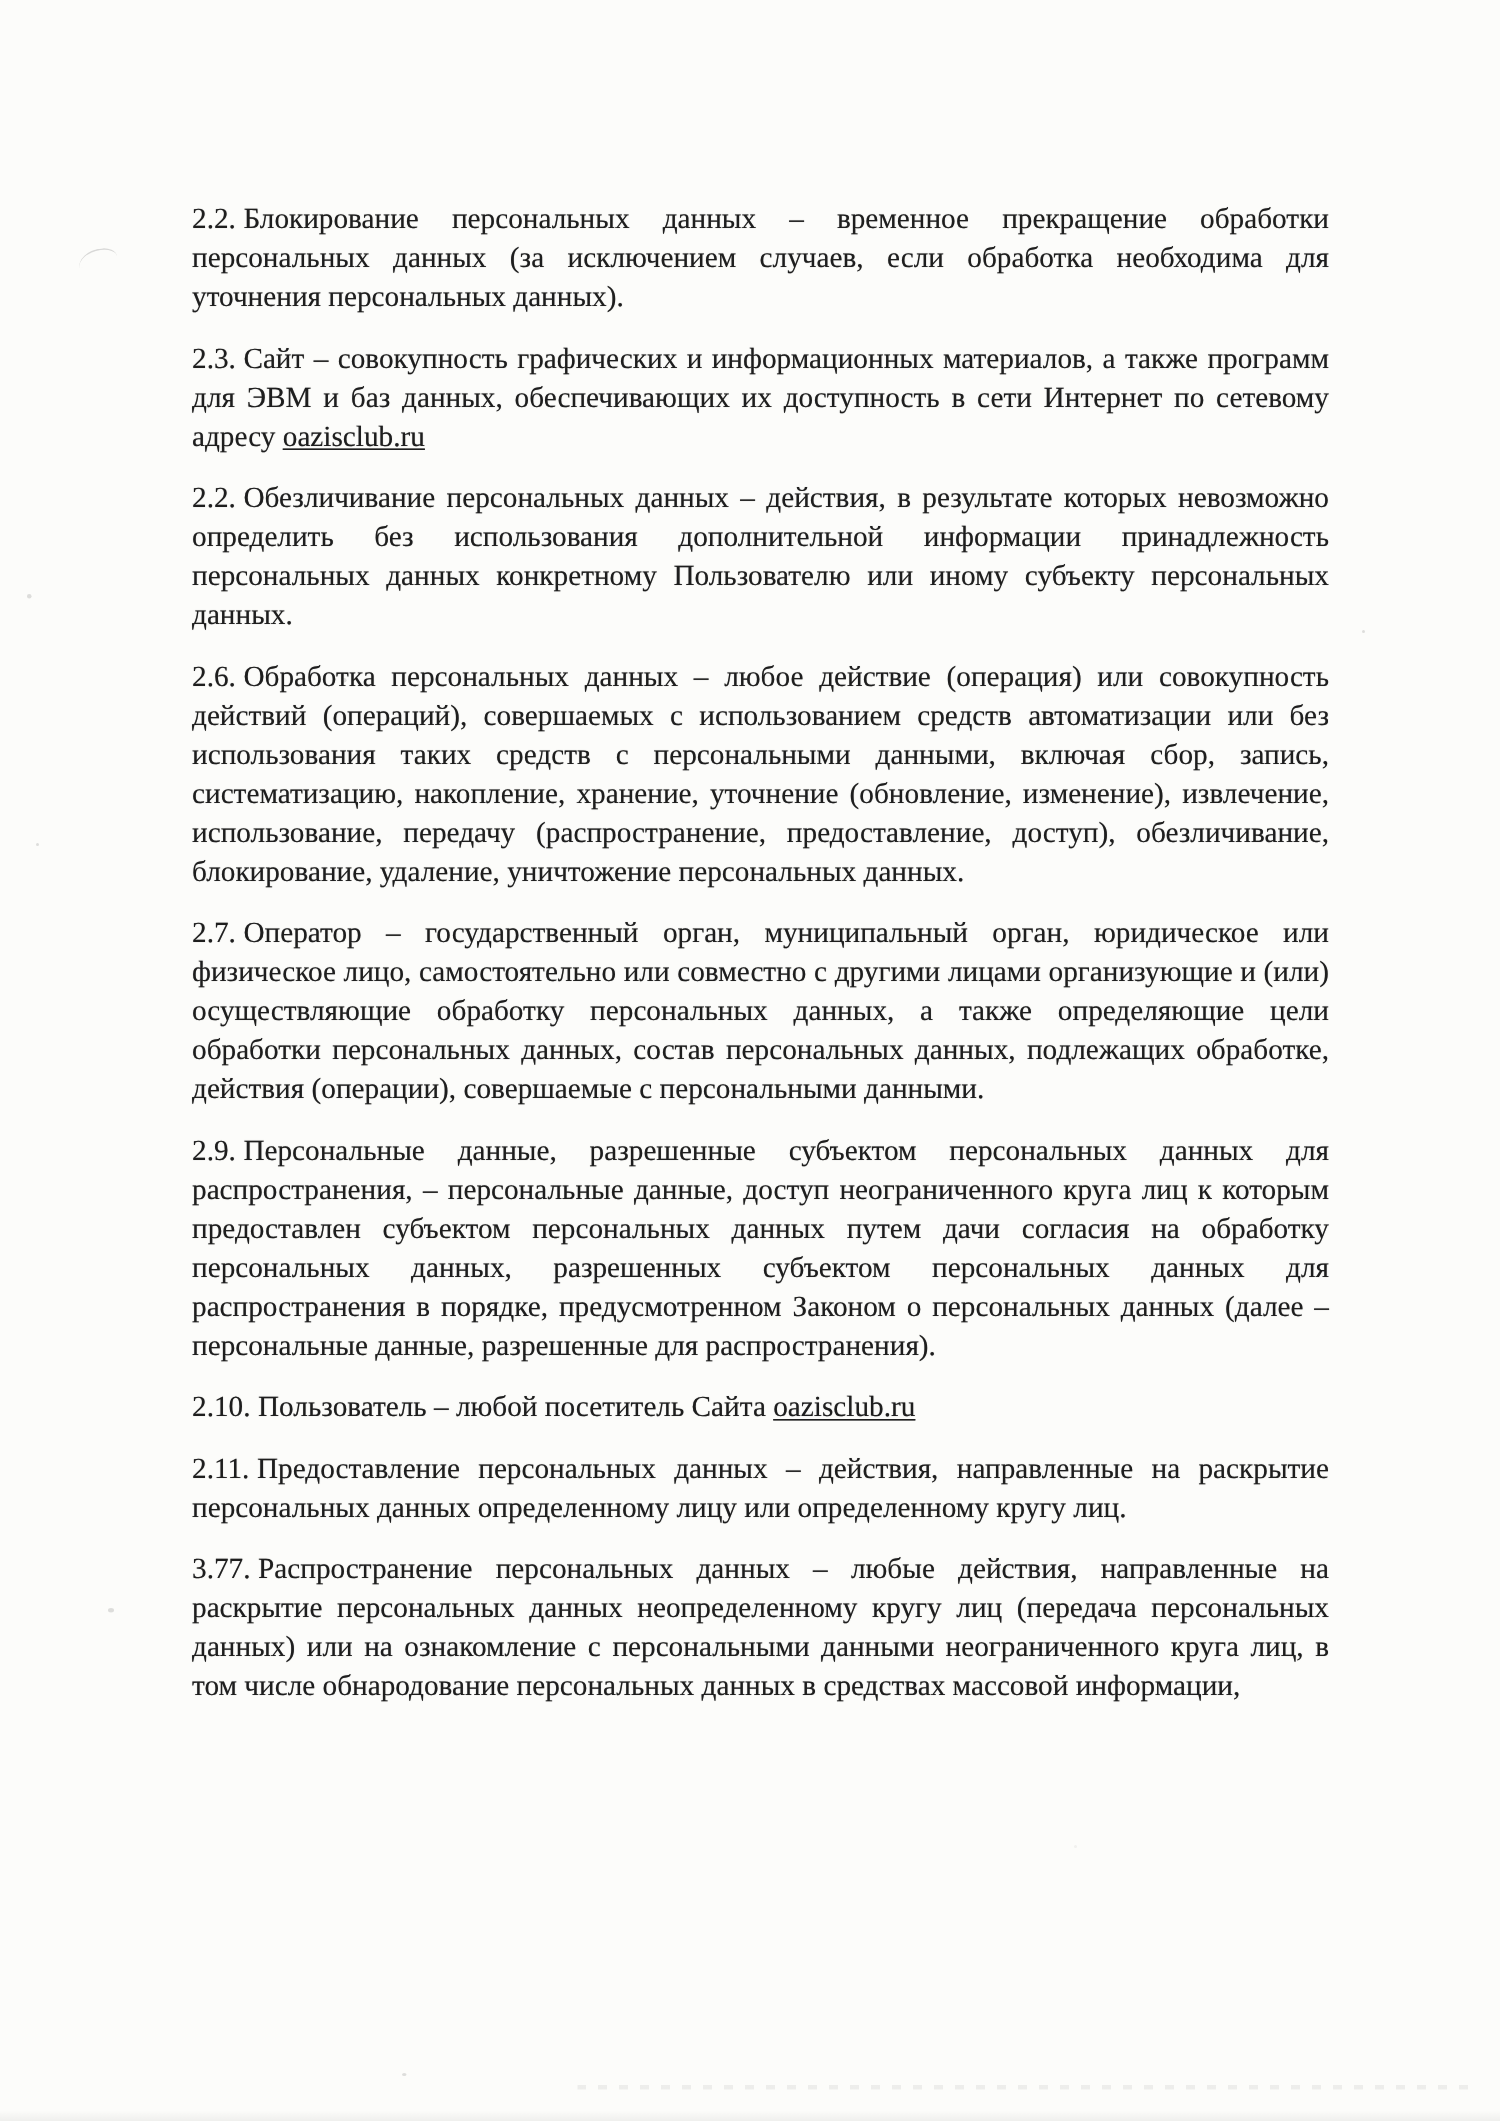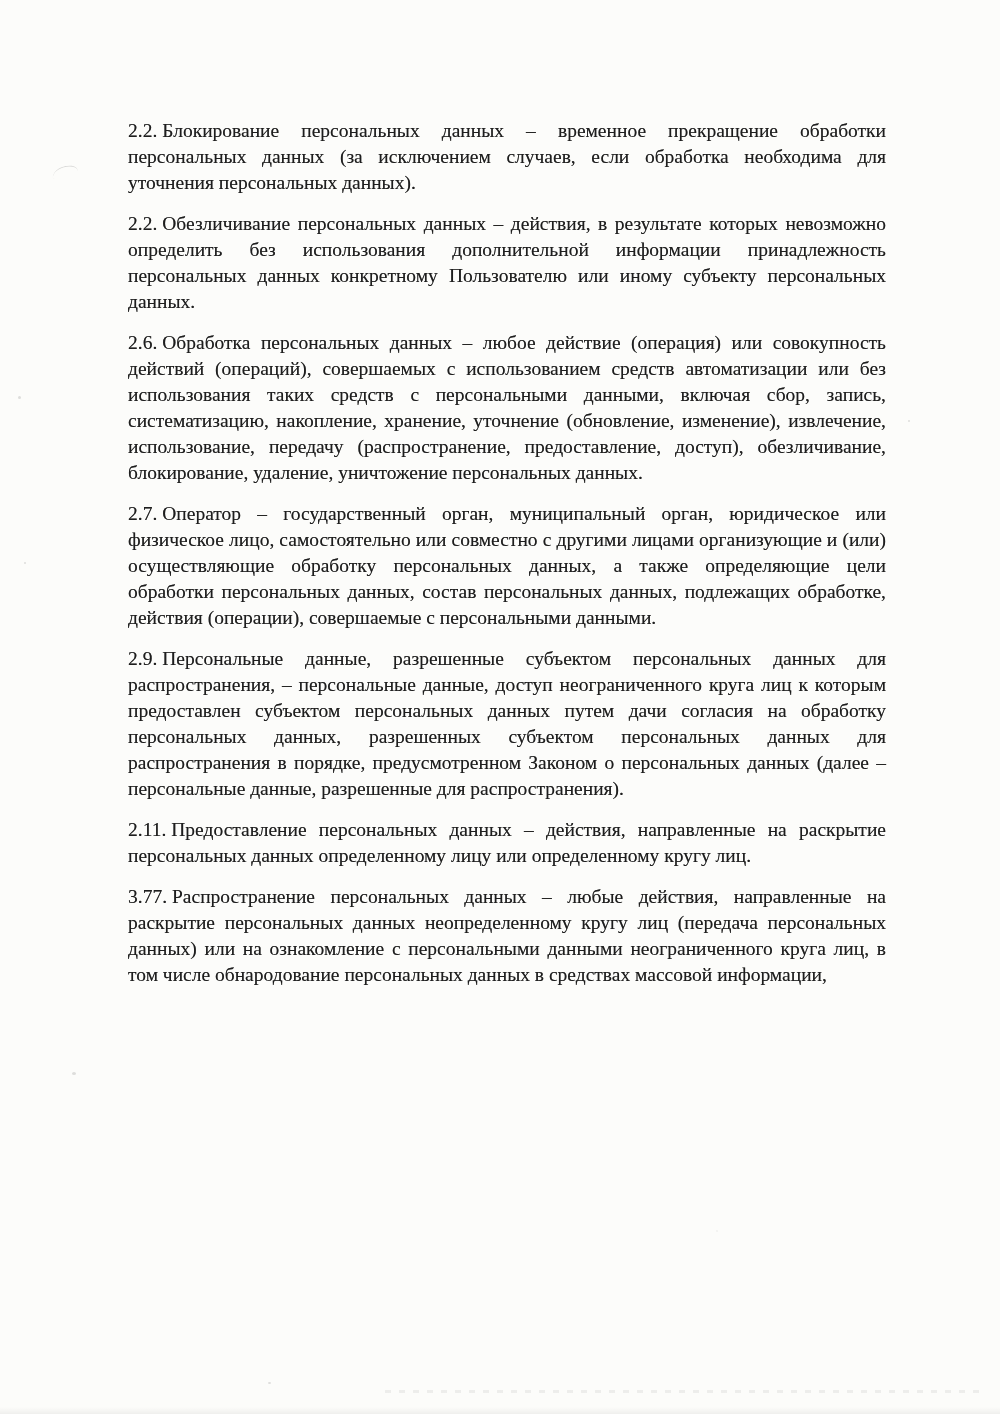--- a/index.html
+++ b/index.html
@@ -11,20 +11,21 @@
     position: relative;
     width: 1000px;
     height: 1414px;
     background: #fcfcfa;
     overflow: hidden;
     font-family: "Liberation Serif", "DejaVu Serif", serif;
   }
   .content {
     position: relative;
     padding: 118px 114px 0 128px;
+    margin-top: 16px;
   }
   p.clause {
     margin: 0 0 15px 0;
     font-size: 19.5px;
     line-height: 26px;
     color: #1e1e1e;
     text-align: justify;
     text-shadow: 0 0 0.5px rgba(30,30,30,0.55);
   }
   p.clause .num {
@@ -83,31 +84,35 @@
   }
 </style>
 </head>
 <body>
 
 <div class="page">
   <div class="content">
 
     <p class="clause"><span class="num">2.2.</span><span>Блокирование персональных данных – временное прекращение обработки персональных данных (за исключением случаев, если обработка необходима для уточнения персональных данных).</span></p>
 
+    <p class="clause"><span class="num">2.3.</span><span>Сайт – совокупность графических и информационных материалов, а также программ для ЭВМ и баз данных, обеспечивающих их доступность в сети Интернет по сетевому адресу</span>
+      <a class="site-link">oazisclub.ru</a></p>
 
 
     <p class="clause"><span class="num">2.2.</span><span>Обезличивание персональных данных – действия, в результате которых невозможно определить без использования дополнительной информации принадлежность персональных данных конкретному Пользователю или иному субъекту персональных данных.</span></p>
 
     <p class="clause"><span class="num">2.6.</span><span>Обработка персональных данных – любое действие (операция) или совокупность действий (операций), совершаемых с использованием средств автоматизации или без использования таких средств с персональными данными, включая сбор, запись, систематизацию, накопление, хранение, уточнение (обновление, изменение), извлечение, использование, передачу (распространение, предоставление, доступ), обезличивание, блокирование, удаление, уничтожение персональных данных.</span></p>
 
     <p class="clause"><span class="num">2.7.</span><span>Оператор – государственный орган, муниципальный орган, юридическое или физическое лицо, самостоятельно или совместно с другими лицами организующие и (или) осуществляющие обработку персональных данных, а также определяющие цели обработки персональных данных, состав персональных данных, подлежащих обработке, действия (операции), совершаемые с персональными данными.</span></p>
 
 
     <p class="clause"><span class="num">2.9.</span><span>Персональные данные, разрешенные субъектом персональных данных для распространения, – персональные данные, доступ неограниченного круга лиц к которым предоставлен субъектом персональных данных путем дачи согласия на обработку персональных данных, разрешенных субъектом персональных данных для распространения в порядке, предусмотренном Законом о персональных данных (далее – персональные данные, разрешенные для распространения).</span></p>
 
+    <p class="clause"><span class="num">2.10.</span><span>Пользователь – любой посетитель Сайта</span>
+      <a class="site-link">oazisclub.ru</a></p>
 
     <p class="clause"><span class="num">2.11.</span><span>Предоставление персональных данных – действия, направленные на раскрытие персональных данных определенному лицу или определенному кругу лиц.</span></p>
 
     <p class="clause"><span class="num">3.77.</span><span>Распространение персональных данных – любые действия, направленные на раскрытие персональных данных неопределенному кругу лиц (передача персональных данных) или на ознакомление с персональными данными неограниченного круга лиц, в том числе обнародование персональных данных в средствах массовой информации,</span></p>
 
   </div>
 
   <div class="smudge"></div>
   <div class="speck" style="left:18px; top:396px; width:3px; height:3px;"></div>
   <div class="speck" style="left:228px; top:452px; width:3px; height:3px;"></div>

